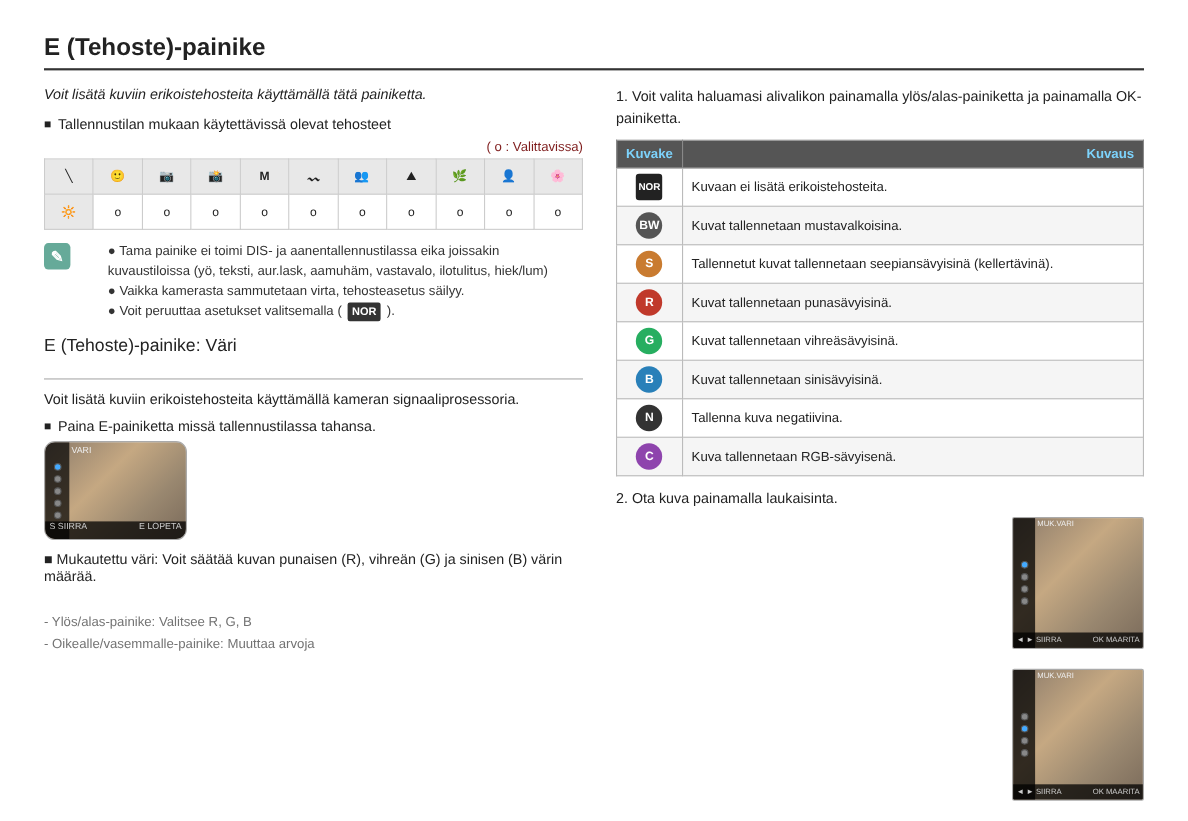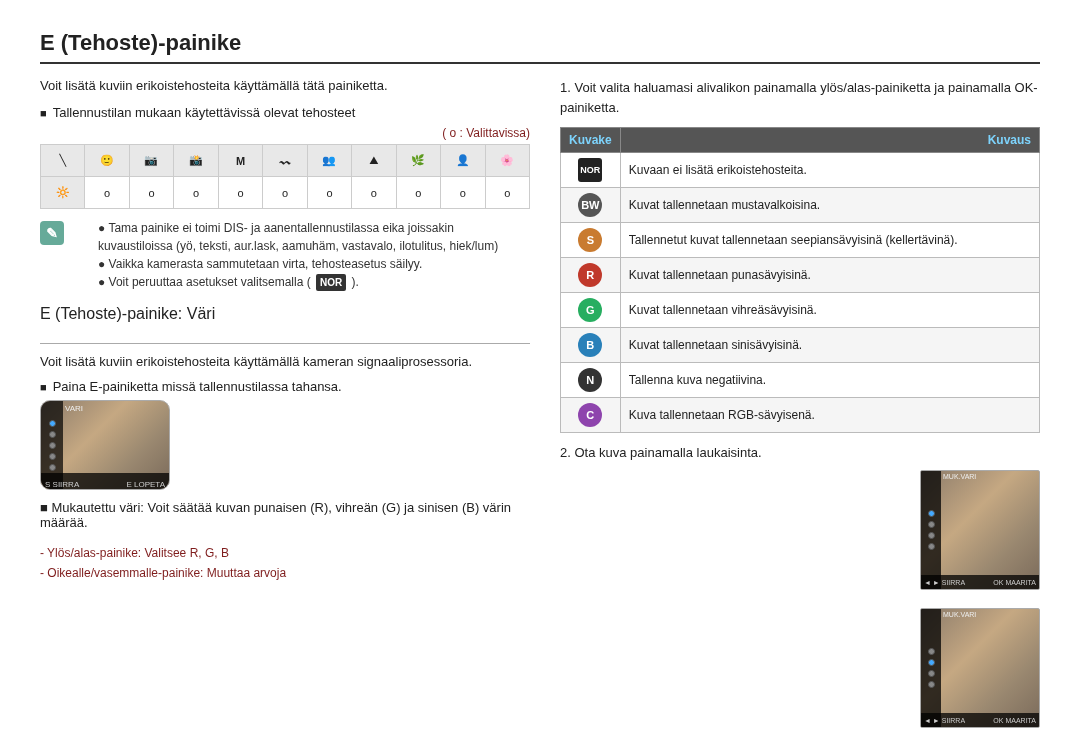--- a/index.html
+++ b/index.html
@@ -34,20 +34,21 @@
     .left-col {
       flex: 0 0 490px;
       max-width: 490px;
     }
     .right-col {
       flex: 1;
     }
     .intro-text {
       margin-bottom: 12px;
       font-size: 13px;
+      font-style: italic;
     }
     .section-label {
       display: flex;
       align-items: center;
       margin-bottom: 6px;
       font-size: 13px;
     }
     .section-label::before {
       content: '■';
       margin-right: 6px;
@@ -158,21 +159,21 @@
       background: #888;
       border: 1px solid #555;
     }
     .screen-dot.active { background: #4af; }
     .screen-bottom {
       position: absolute;
       bottom: 0; left: 0; right: 0;
       height: 16px;
       background: rgba(0,0,0,0.75);
       display: flex;
-      align-items: flex-end;
+      align-items: flex-start;
       justify-content: space-between;
       padding: 0 4px;
       font-size: 8px;
       color: #ccc;
     }
     .screen-top-label {
       position: absolute;
       top: 3px; left: 24px; right: 2px;
       font-size: 8px;
       color: #eee;
@@ -192,22 +193,22 @@
       height: 80px;
       border: 1px solid #aaa;
       background: linear-gradient(135deg, #8a7a6a 0%, #c5a882 40%, #9a8870 70%, #7a6a5a 100%);
       border-radius: 2px;
       position: relative;
       overflow: hidden;
       flex: 0 0 120px;
     }
     .bottom-text {
       font-size: 12px;
-      color: #7f1d1d;
-      margin-top: 13px;
+      color: #737373;
+      margin-top: 24px;
       line-height: 1.7;
     }
     
     .step-text {
       font-size: 13px;
       margin-bottom: 10px;
       line-height: 1.5;
     }
     .effect-table {
       width: 100%;

